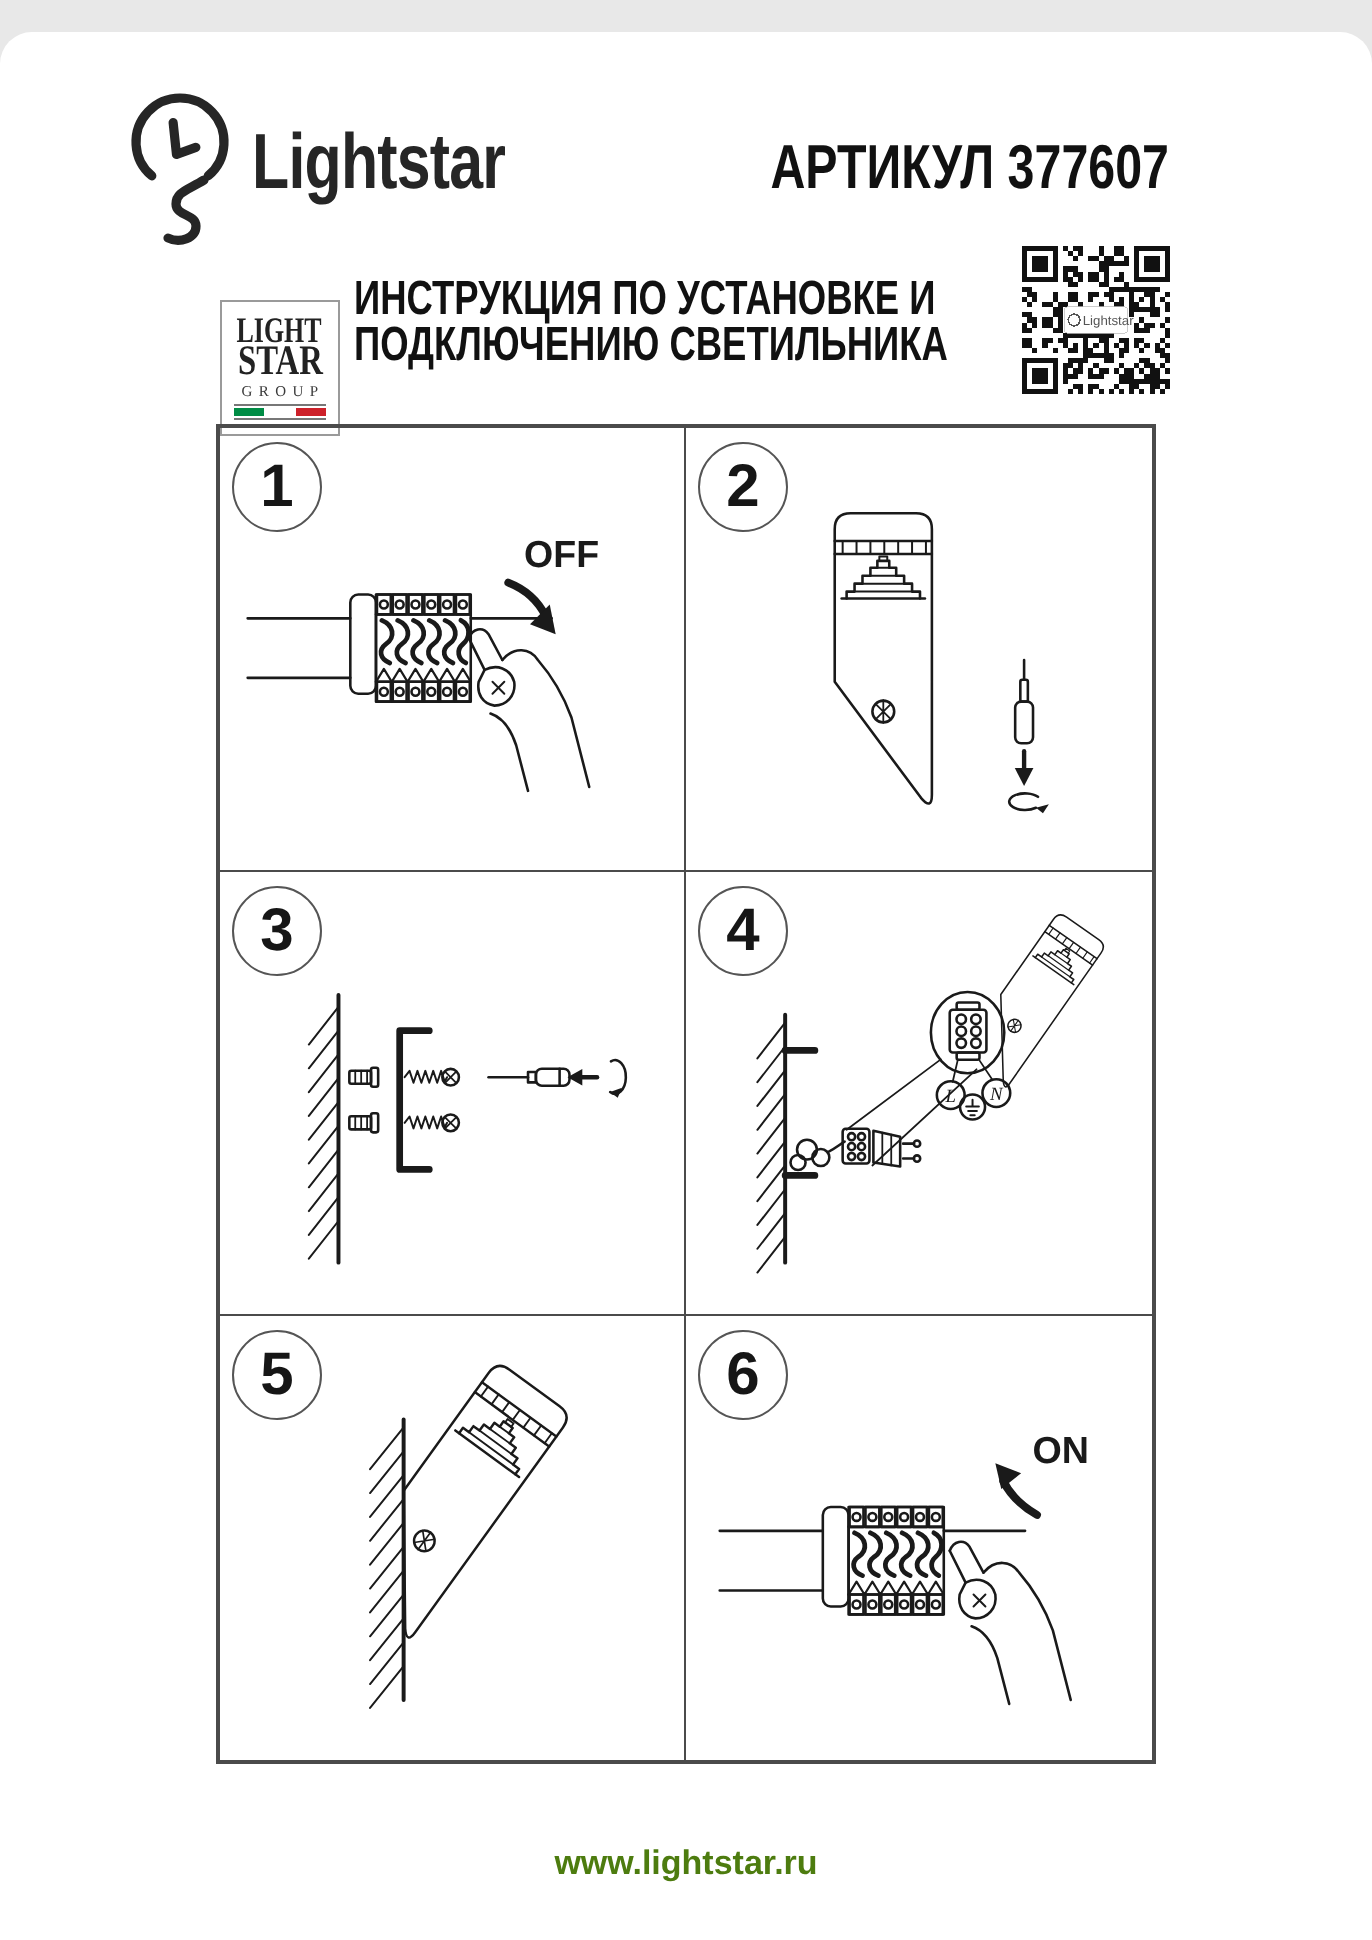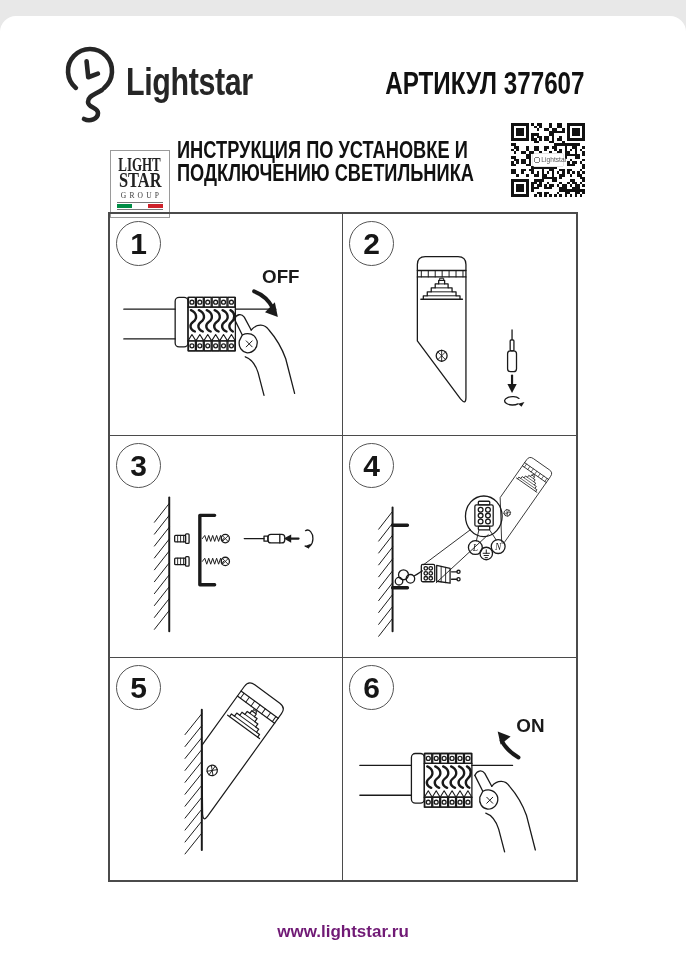--- a/index.html
+++ b/index.html
@@ -29,21 +29,21 @@
         box-sizing:border-box;display:grid;grid-template-columns:1fr 1fr;grid-template-rows:1fr 1fr 1fr;}
   .cell{position:relative;border-right:1.5px solid #4b4b4b;border-bottom:1.5px solid #4b4b4b;}
   .cell:nth-child(2n){border-right:none;}
   .cell:nth-child(5),.cell:nth-child(6){border-bottom:none;}
   .badge{position:absolute;left:6px;top:7px;width:45px;height:45px;border:1.4px solid #555;
          border-radius:50%;background:#fff;display:flex;align-items:center;justify-content:center;
          font-size:30px;font-weight:bold;color:#161616;z-index:2;box-sizing:border-box;}
   .art{display:block;width:100%;height:100%;}
   .svgtxt{font-family:"Liberation Sans",sans-serif;font-weight:bold;fill:#1a1a1a;}
   .footer{position:absolute;left:0;right:0;top:906px;text-align:center;font-size:17px;
-          font-weight:bold;color:#701a75;}
+          font-weight:bold;color:#4d7c0f;}
   .hidden-defs{position:absolute;width:0;height:0;overflow:hidden;}
 </style>
 </head>
 <body>
 
 <svg class="hidden-defs" aria-hidden="true">
   <defs>
     <g id="lamp-def" stroke="#1a1a1a" fill="none" stroke-width="1.3" stroke-linecap="round" stroke-linejoin="round">
       <path d="M0,85 L0,8 Q0,0 8,0 L41,0 Q49,0 49,8 L49,142 Q49,150 43.5,143.5 Z"></path>
       <path d="M0,14 H49 M0,20.5 H49"></path>

